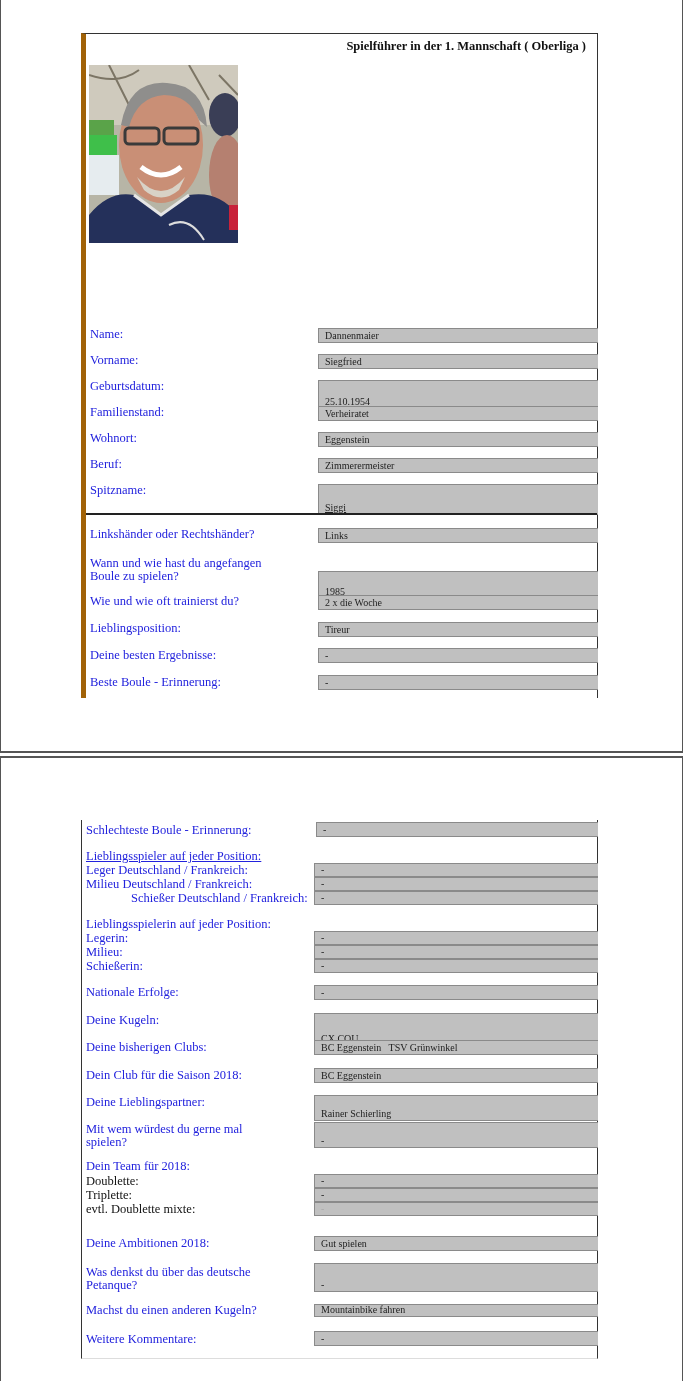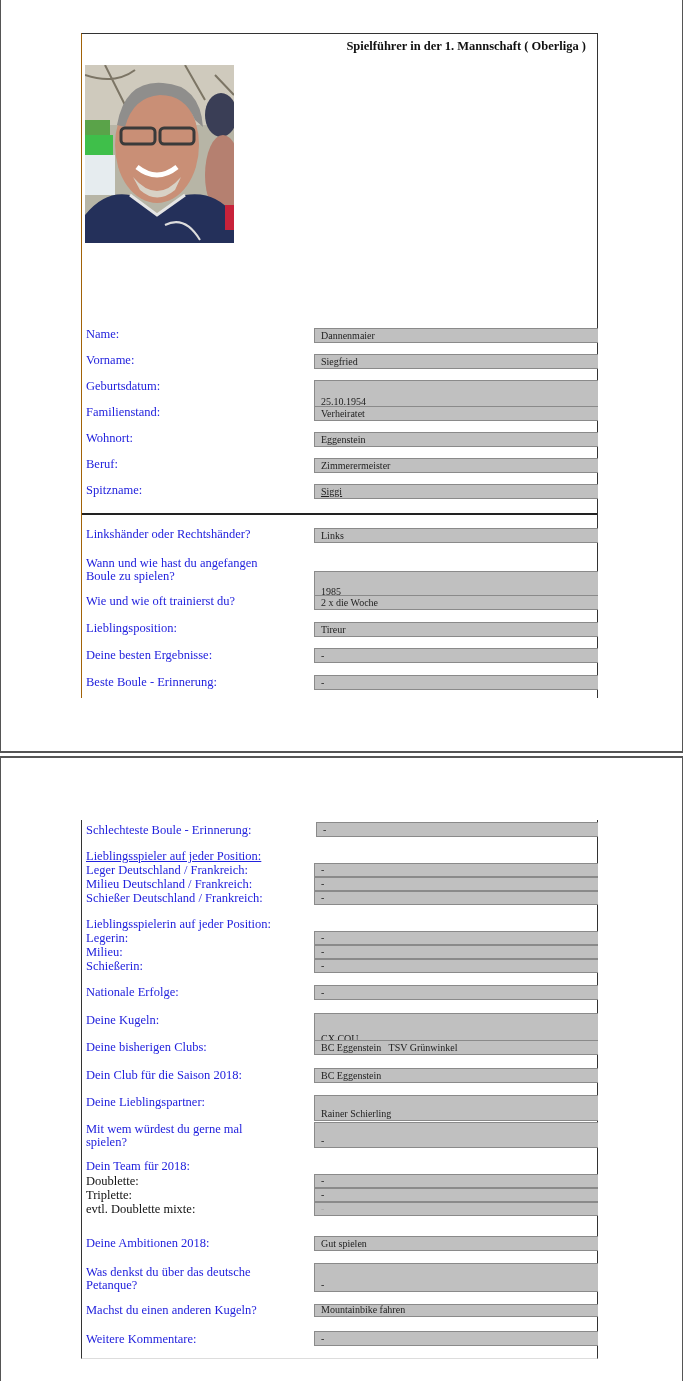--- a/index.html
+++ b/index.html
@@ -8,21 +8,21 @@
 
     .page {
       position: absolute; left: 0; width: 683px; background: #ffffff;
       border-left: 1px solid #555; border-right: 1px solid #555;
     }
     .page1 { top: 0; height: 753px; border-bottom: 2px solid #555; }
     .page2 { top: 756px; height: 625px; border-top: 2px solid #555; }
 
     .frame1 {
       position: absolute; left: 81px; top: 33px; width: 517px; height: 665px;
-      border-top: 1px solid #333; border-left: 1px solid #a16207; border-right: 1px solid #333;
+      border-top: 1px solid #333; border-left: 5px solid #a16207; border-right: 1px solid #333;
     }
     .frame2 {
       position: absolute; left: 81px; top: 820px; width: 517px; height: 539px;
       border-left: 1px solid #333; border-right: 1px solid #333;
       border-bottom: 1px solid #ddd;
     }
 
     .doc-title {
       position: absolute; right: 11px; top: 5px;
       font-family: "Liberation Serif", serif; font-weight: bold;
@@ -104,21 +104,21 @@
   <div class="row" style="top:398px;">
     <span class="label" style="top:0px;">Wohnort:</span>
     <div class="value" style="top:0px;height:15px;">Eggenstein</div>
   </div>
   <div class="row" style="top:424px;">
     <span class="label" style="top:0px;">Beruf:</span>
     <div class="value" style="top:0px;height:15px;">Zimmerermeister</div>
   </div>
   <div class="row" style="top:450px;">
     <span class="label" style="top:0px;">Spitzname:</span>
-    <div class="value" style="top:0px;height:15px;text-decoration:underline;">Siggi</div>
+    <div class="value" style="top:0px;height:31px;text-decoration:underline;">Siggi</div>
   </div>
 
   <div class="section-divider" style="top:479px;"></div>
 
   <div class="row" style="top:494px;">
     <span class="label" style="top:0px;">Linkshänder oder Rechtshänder?</span>
     <div class="value" style="top:0px;height:15px;">Links</div>
   </div>
   <div class="row" style="top:521px;">
     <span class="label" style="top:2px;">Wann und wie hast du angefangen</span>
@@ -153,21 +153,21 @@
   <span class="label underline" style="top:30px;">Lieblingsspieler auf jeder Position:</span>
   <div class="row" style="top:43px;">
     <span class="label" style="top:1px;">Leger Deutschland / Frankreich:</span>
     <div class="value" style="top:0px;height:14px;">-</div>
   </div>
   <div class="row" style="top:57px;">
     <span class="label" style="top:1px;">Milieu Deutschland / Frankreich:</span>
     <div class="value" style="top:0px;height:14px;">-</div>
   </div>
   <div class="row" style="top:71px;">
-    <span class="label" style="top:1px;">Schießer Deutschland / Frankreich:</span>
+    <span class="label" style="top:1px;margin-left:45px;">Schießer Deutschland / Frankreich:</span>
     <div class="value" style="top:0px;height:14px;">-</div>
   </div>
 
   <span class="label" style="top:98px;">Lieblingsspielerin auf jeder Position:</span>
   <div class="row" style="top:111px;">
     <span class="label" style="top:1px;">Legerin:</span>
     <div class="value" style="top:0px;height:14px;">-</div>
   </div>
   <div class="row" style="top:125px;">
     <span class="label" style="top:1px;">Milieu:</span>

